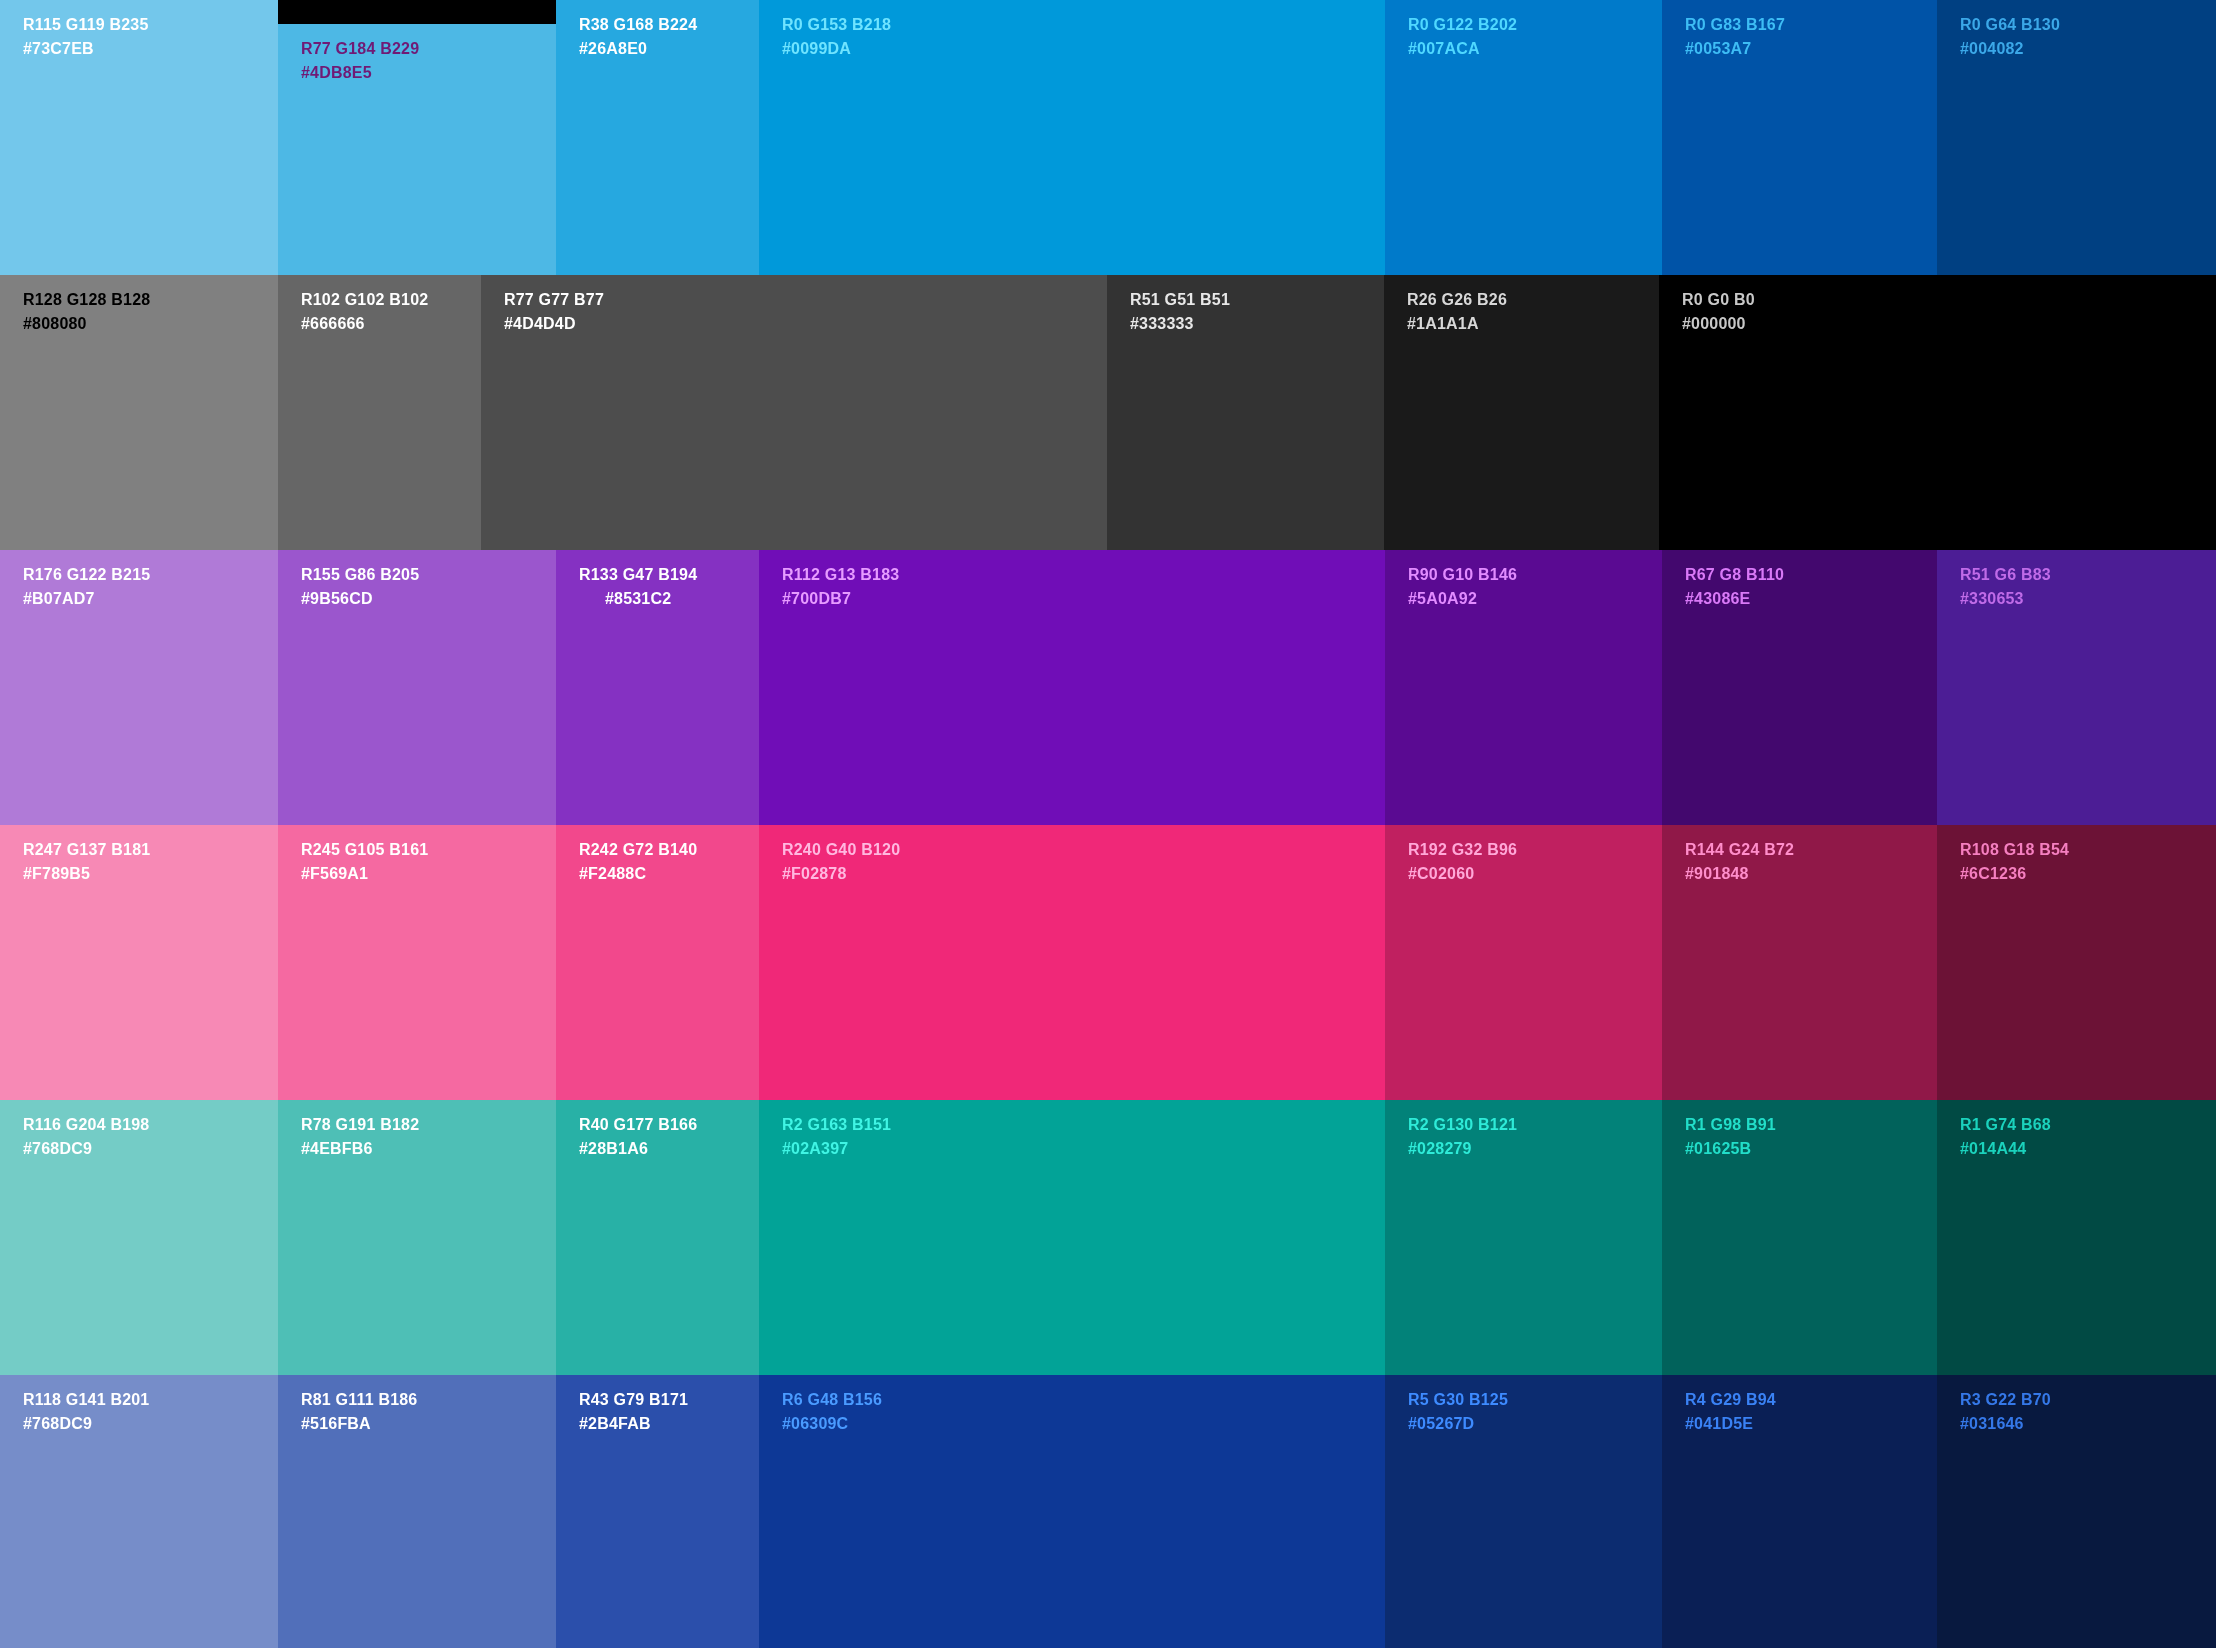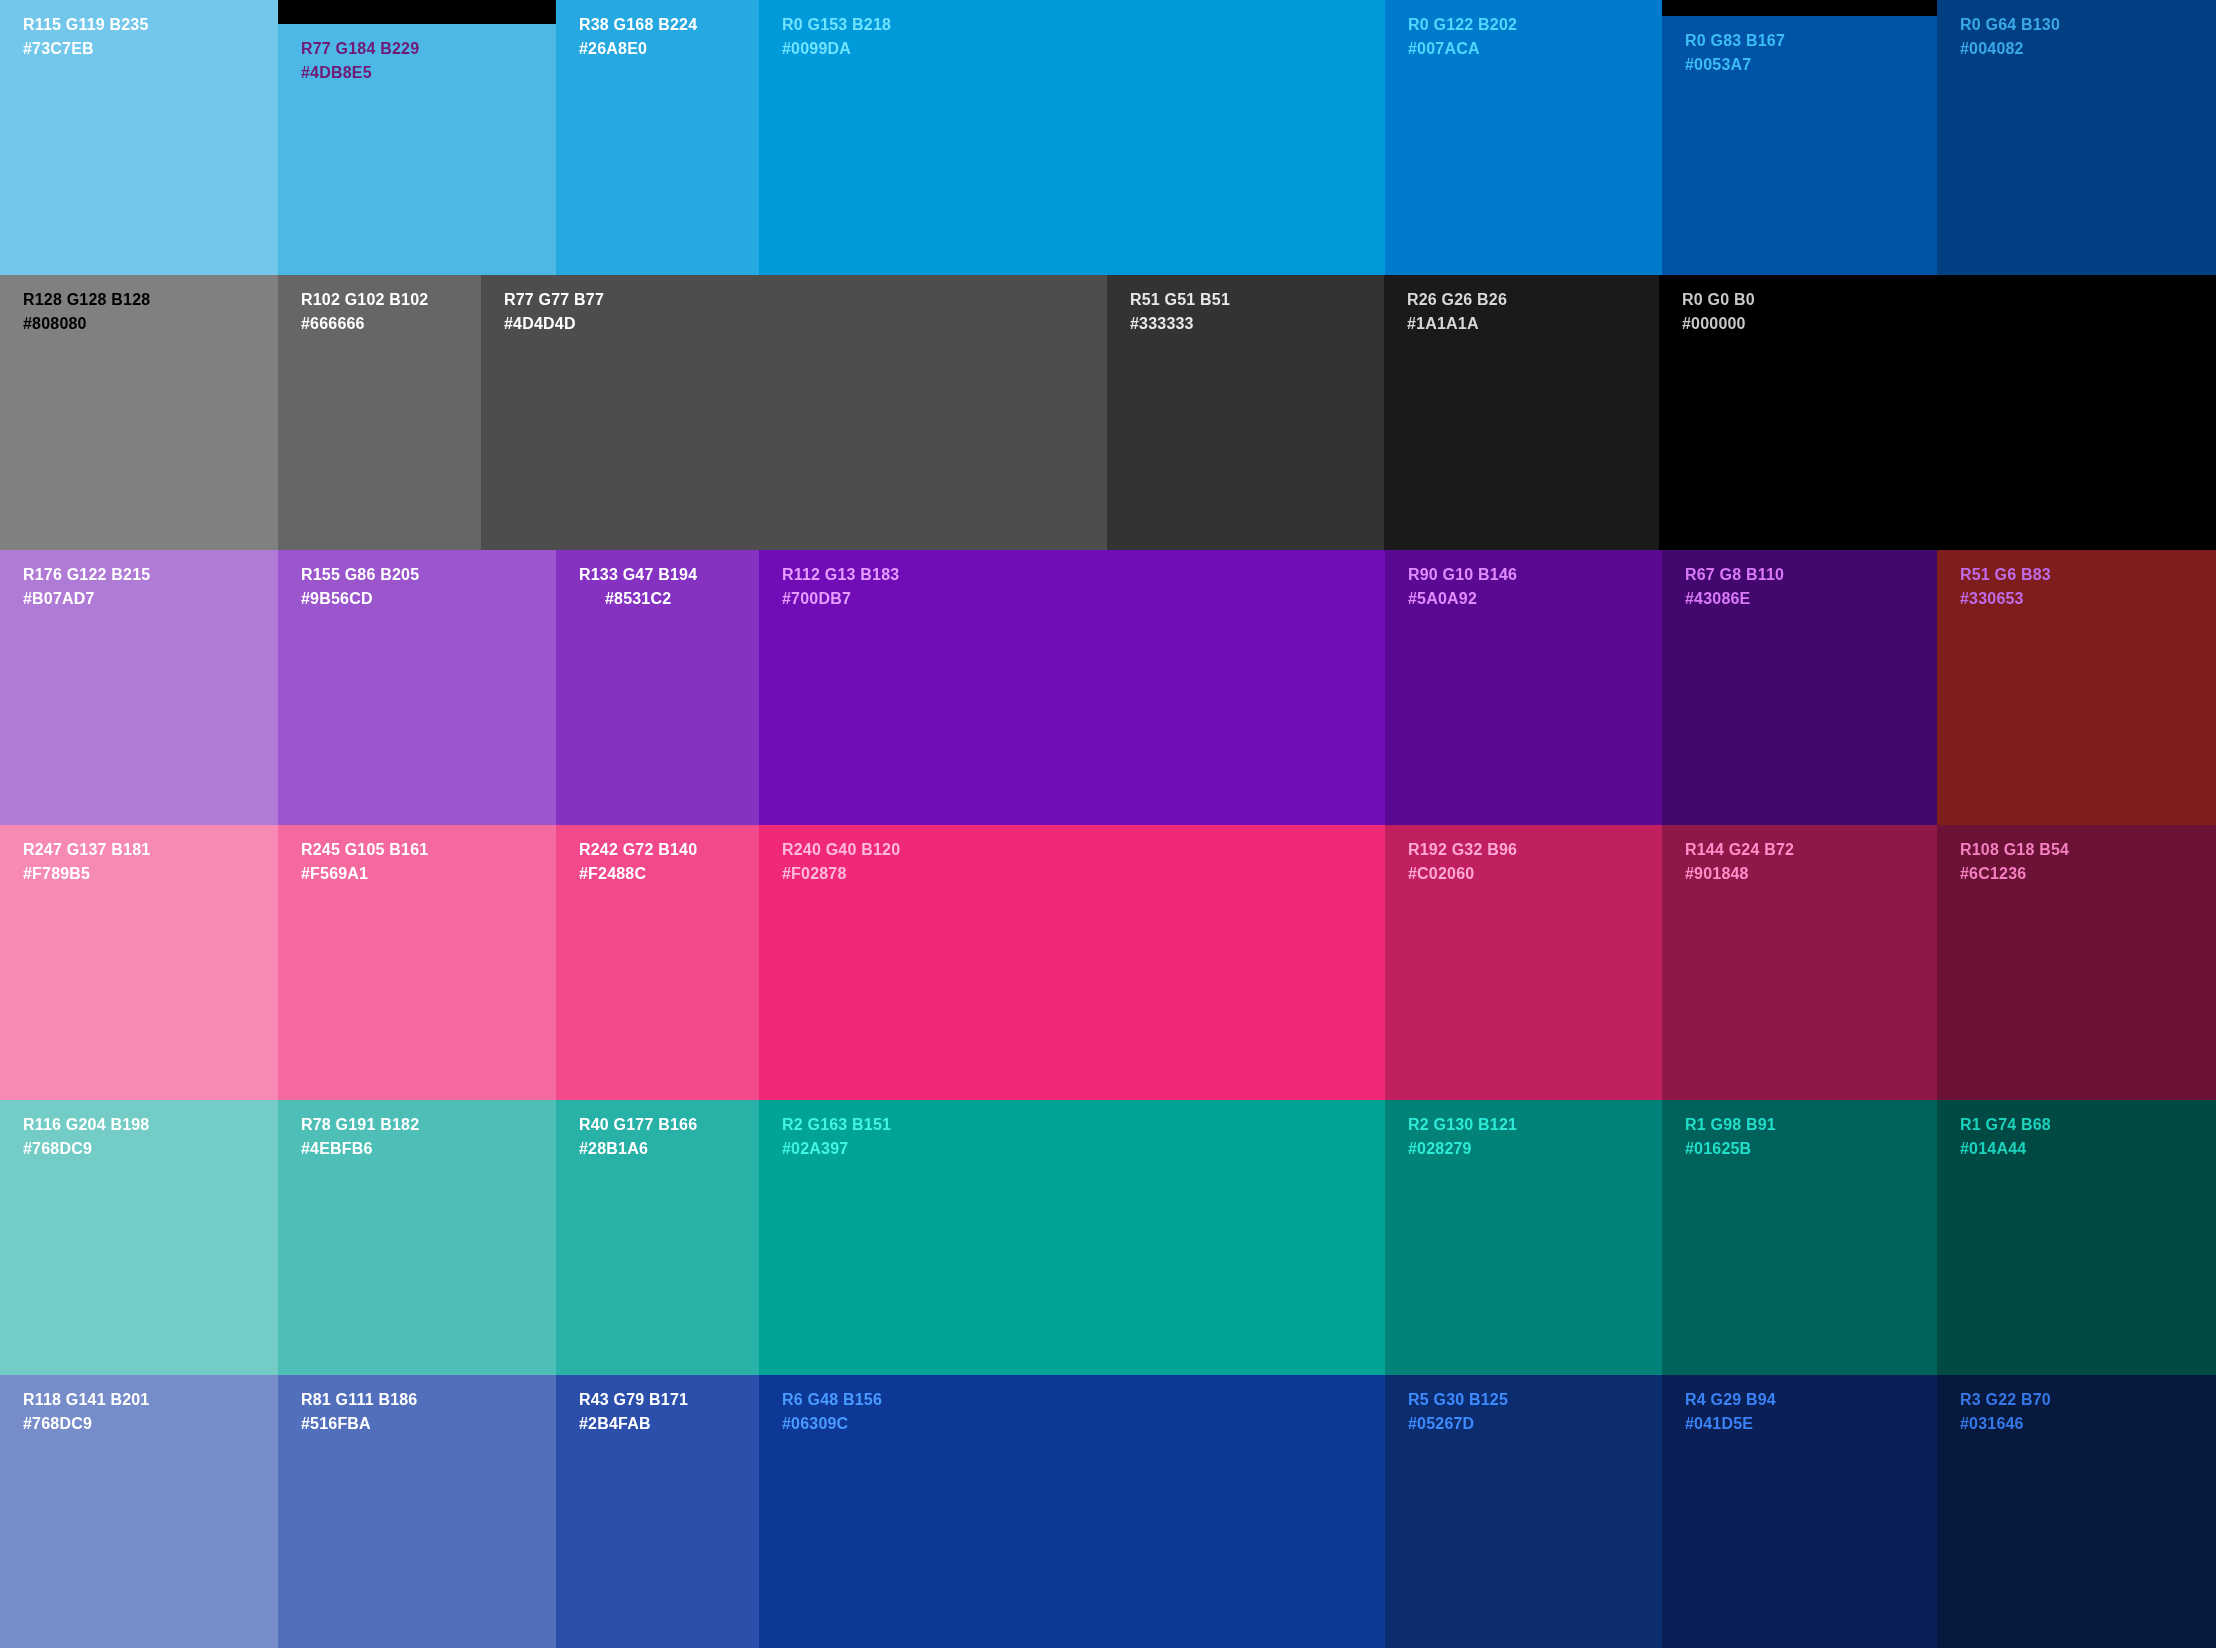--- a/index.html
+++ b/index.html
@@ -97,21 +97,21 @@
         <span class="swatch-rgb">R0 G153 B218</span>
         <span class="swatch-hex">#0099DA</span>
       </div>
     </div>
     <div class="swatch col-5" style="background-color: rgb(0, 122, 202); color: rgb(79, 216, 255);">
       <div class="swatch-labels">
         <span class="swatch-rgb">R0 G122 B202</span>
         <span class="swatch-hex">#007ACA</span>
       </div>
     </div>
-    <div class="swatch col-6" style="background-color: rgb(0, 83, 167); color: rgb(61, 189, 245); margin-top: 16px;">
+    <div class="swatch col-6" style="background-color: rgb(0, 83, 167); color: rgb(61, 189, 245);">
       <div class="swatch-labels">
         <span class="swatch-rgb">R0 G83 B167</span>
         <span class="swatch-hex">#0053A7</span>
       </div>
     </div>
     <div class="swatch col-7" style="background-color: rgb(0, 64, 130); color: rgb(59, 168, 232);">
       <div class="swatch-labels">
         <span class="swatch-rgb">R0 G64 B130</span>
         <span class="swatch-hex">#004082</span>
       </div>
@@ -187,21 +187,21 @@
         <span class="swatch-rgb">R90 G10 B146</span>
         <span class="swatch-hex">#5A0A92</span>
       </div>
     </div>
     <div class="swatch col-6" style="background-color: rgb(67, 8, 110); color: rgb(217, 121, 247);">
       <div class="swatch-labels">
         <span class="swatch-rgb">R67 G8 B110</span>
         <span class="swatch-hex">#43086E</span>
       </div>
     </div>
-    <div class="swatch col-7" style="background-color: #7f1d1d; color: rgb(192, 107, 232);">
+    <div class="swatch col-7" style="background-color: #4c1d95; color: rgb(192, 107, 232);">
       <div class="swatch-labels">
         <span class="swatch-rgb">R51 G6 B83</span>
         <span class="swatch-hex">#330653</span>
       </div>
     </div>
   </div>
 
   <div class="palette-row">
     <div class="swatch col-1" style="background-color: rgb(247, 137, 181); color: rgb(255, 255, 255);">
       <div class="swatch-labels">

